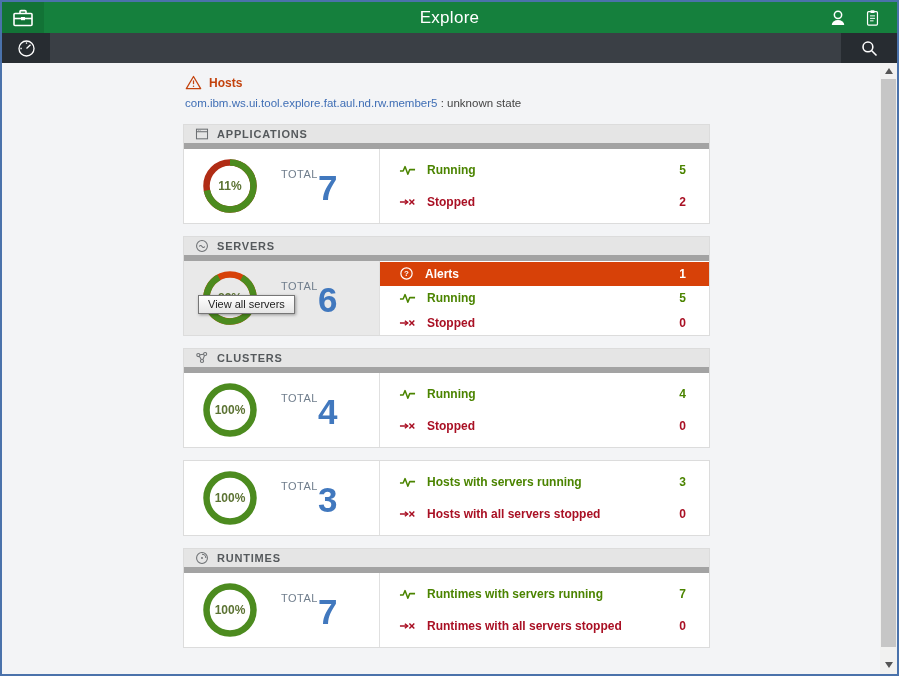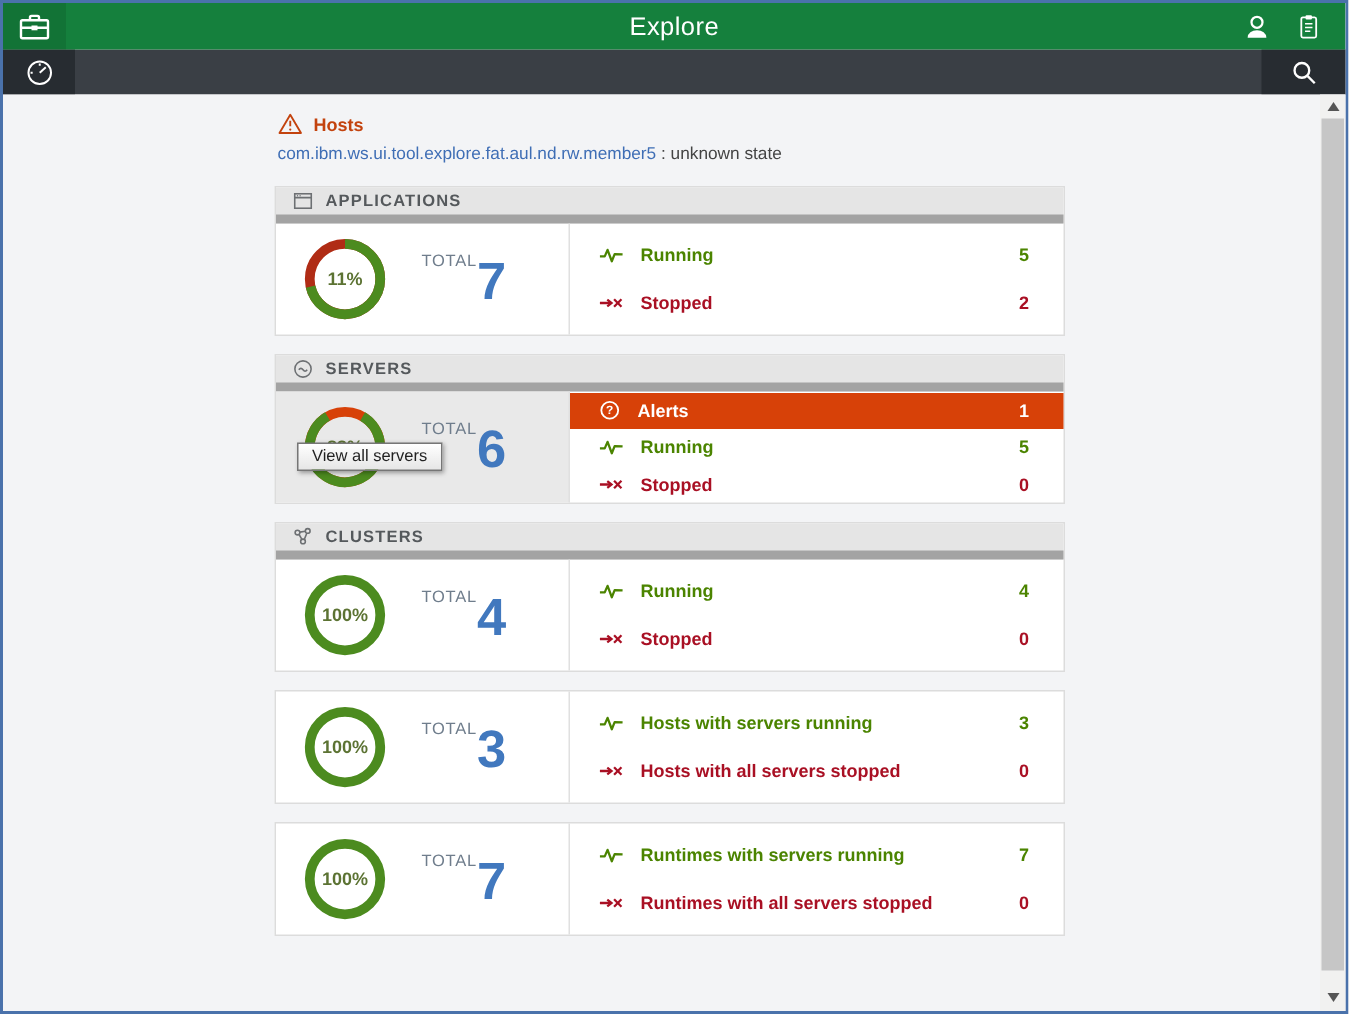--- a/index.html
+++ b/index.html
@@ -366,20 +366,30 @@
                     </svg>
                   </span>
                   <span class="row-label">Hosts with all servers stopped</span>
                   <span class="row-count">0</span>
                 </div>
               </div>
     </div>
   </section>
 
   <section class="card">
+    <header class="card-head">
+      <span class="chip">
+                <svg width="14" height="14" viewBox="0 0 16 16" fill="none" stroke="currentColor" stroke-width="1.2">
+                  <circle cx="8" cy="8" r="6.2"></circle>
+                  <circle cx="8" cy="8" r="1.1" fill="currentColor" stroke="none"></circle>
+                  <path d="M8 3.6 a4.4 4.4 0 0 1 4.4 4.4"></path>
+                </svg>
+              </span>
+      <span class="card-title">RUNTIMES</span>
+    </header>
     <div class="card-body">
       <div class="left">
         <span class="donut"><svg width="58" height="58" viewBox="0 0 58 58">
                     <circle cx="29" cy="29" r="23.5" fill="none" stroke="#4c8b1f" stroke-width="6.5"></circle>
                   </svg><span class="pct">100%</span></span>
         <div class="totals">
           <div class="total-label">TOTAL</div>
           <div class="total-value">7</div>
         </div>
       </div>

